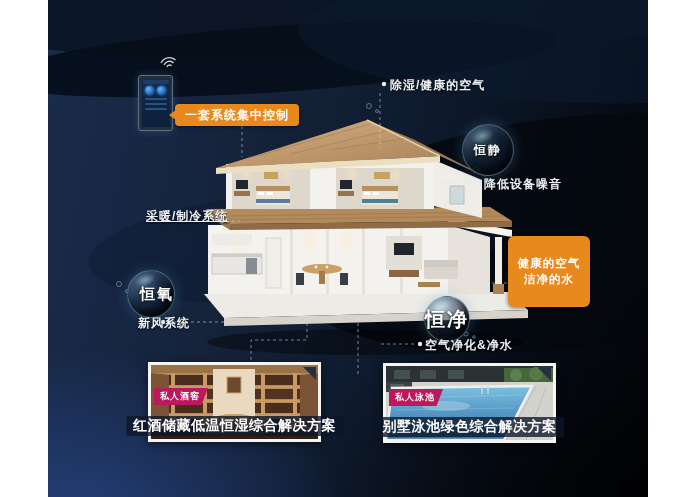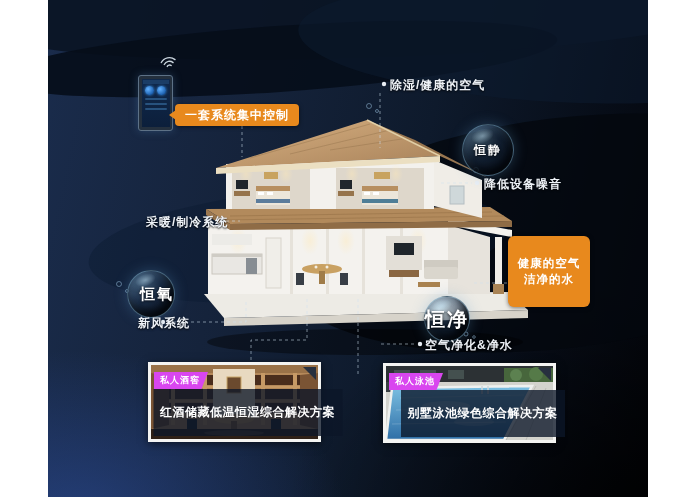--- a/index.html
+++ b/index.html
@@ -29,21 +29,21 @@
   .b-hengshi{left:324px;top:61px;width:42px;height:42px;font-size:14px;}
   .b-hengjing{left:462px;top:124px;width:50px;height:50px;font-size:12px;align-items:center;}
   .b-hengwen{left:169px;top:161px;width:48px;height:48px;font-size:16px;}
   .b-hengyang{left:127px;top:270px;width:46px;height:46px;font-size:15px;justify-content:flex-end;}
   .b-hengjing2{left:424px;top:296px;width:44px;height:44px;font-size:20px;justify-content:flex-end;}
   
   .anno{position:absolute;color:#eef2f7;font-size:12px;font-weight:bold;letter-spacing:1px;
     white-space:nowrap;z-index:6;text-shadow:0 1px 2px rgba(0,0,0,.9);}
   .a1{left:390px;top:77px;}
   .a2{left:484px;top:176px;}
-  .a3{left:146px;top:214px;}
+  .a3{left:146px;top:208px;text-decoration:underline;}
   .a4{left:114px;top:315px;margin-left:24px;}
   .a5{left:425px;top:337px;}
   
   .ctrl-label{position:absolute;left:175px;top:92px;height:22px;display:flex;align-items:center;
     padding:0 10px;background:#E8891D;border-radius:4px;color:#fff;font-size:12px;font-weight:bold;
     letter-spacing:1px;z-index:7;box-shadow:0 1px 4px rgba(0,0,0,.5);margin-top:12px;}
   .ctrl-label::before{content:"";position:absolute;left:-6px;top:6px;border-top:5px solid transparent;
     border-bottom:5px solid transparent;border-right:7px solid #E8891D;}
   .hl-box{position:absolute;left:508px;top:236px;width:74px;padding:20px 4px;background:#E8891D;
     border-radius:6px;color:#fff;font-size:11.5px;font-weight:bold;text-align:center;line-height:1.35;
@@ -58,28 +58,28 @@
   .p-dial{width:9px;height:9px;border-radius:50%;
     background:radial-gradient(circle at 35% 35%, #63b2ff, #1b5fae 72%);box-shadow:0 0 3px #3b8fe0;}
   .p-row{height:2px;background:#27527e;margin:3px 3px 0;border-radius:1px;}
   .wifi{position:absolute;left:160px;top:53px;z-index:6;}
   
   .card{position:absolute;width:173px;height:80px;background:#111;border:3px solid #f4f4f2;
     box-sizing:border-box;z-index:7;box-shadow:0 2px 8px rgba(0,0,0,.55);}
   .card-wine{left:148px;top:362px;}
   .card-pool{left:383px;top:363px;}
   .card svg.photo{position:absolute;left:0;top:0;width:100%;height:100%;}
-  .card-tag{position:absolute;top:7px;left:3px;background:#d946ef;color:#fff;font-size:9px;
+  .card-tag{position:absolute;top:23px;left:3px;background:#be185d;color:#fff;font-size:9px;
     font-weight:bold;letter-spacing:1px;padding:2px 8px 2px 6px;z-index:2;
     clip-path:polygon(0 0,100% 0,88% 100%,0 100%);}
   .card-fold{position:absolute;top:2px;right:2px;width:0;height:0;z-index:2;
     border-top:13px solid #27303f;border-left:13px solid transparent;}
   .card-caption{position:absolute;bottom:3px;left:50%;transform:translateX(-50%);z-index:2;
-    background:rgba(12,22,40,.78);color:#fff;font-size:12px;font-weight:bold;letter-spacing:.5px;
-    padding:15px 7px;white-space:nowrap;margin-left:13px;}
+    background:rgba(12,22,40,.78);color:#fff;font-size:14px;font-weight:bold;letter-spacing:.5px;
+    padding:1px 7px;white-space:nowrap;}
   
   .lines{position:absolute;left:0;top:0;z-index:5;pointer-events:none;}
   .house{position:absolute;left:190px;top:106px;z-index:2;}
 </style>
 </head>
 <body>
 
 <div class="stage">
 
   <div class="canvas">

